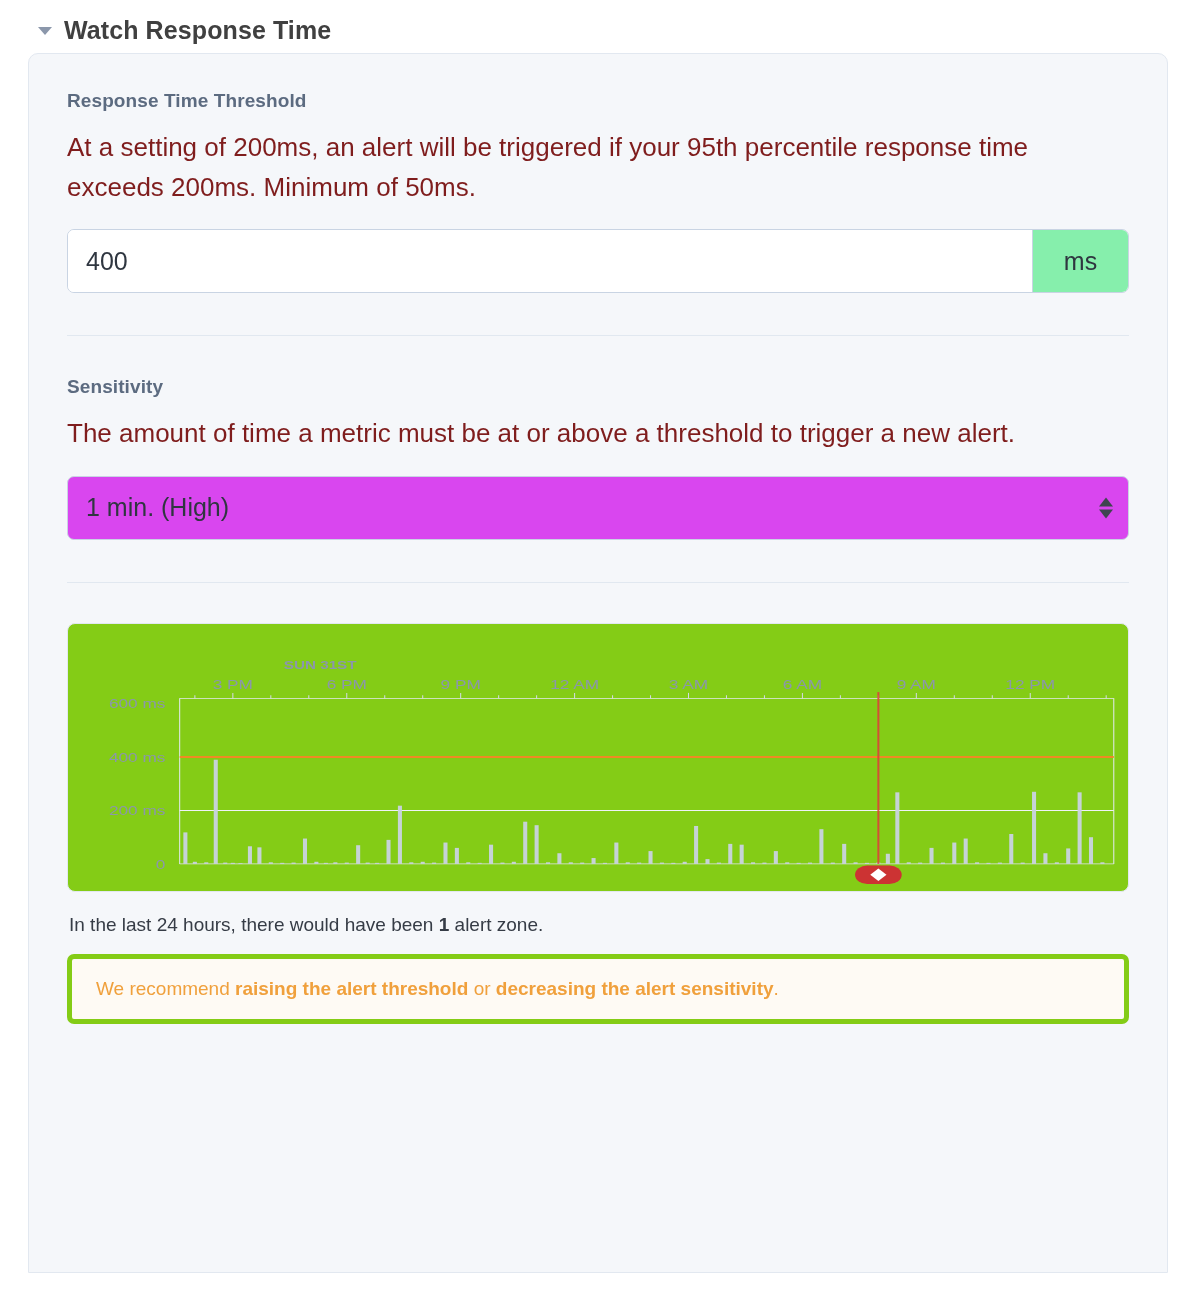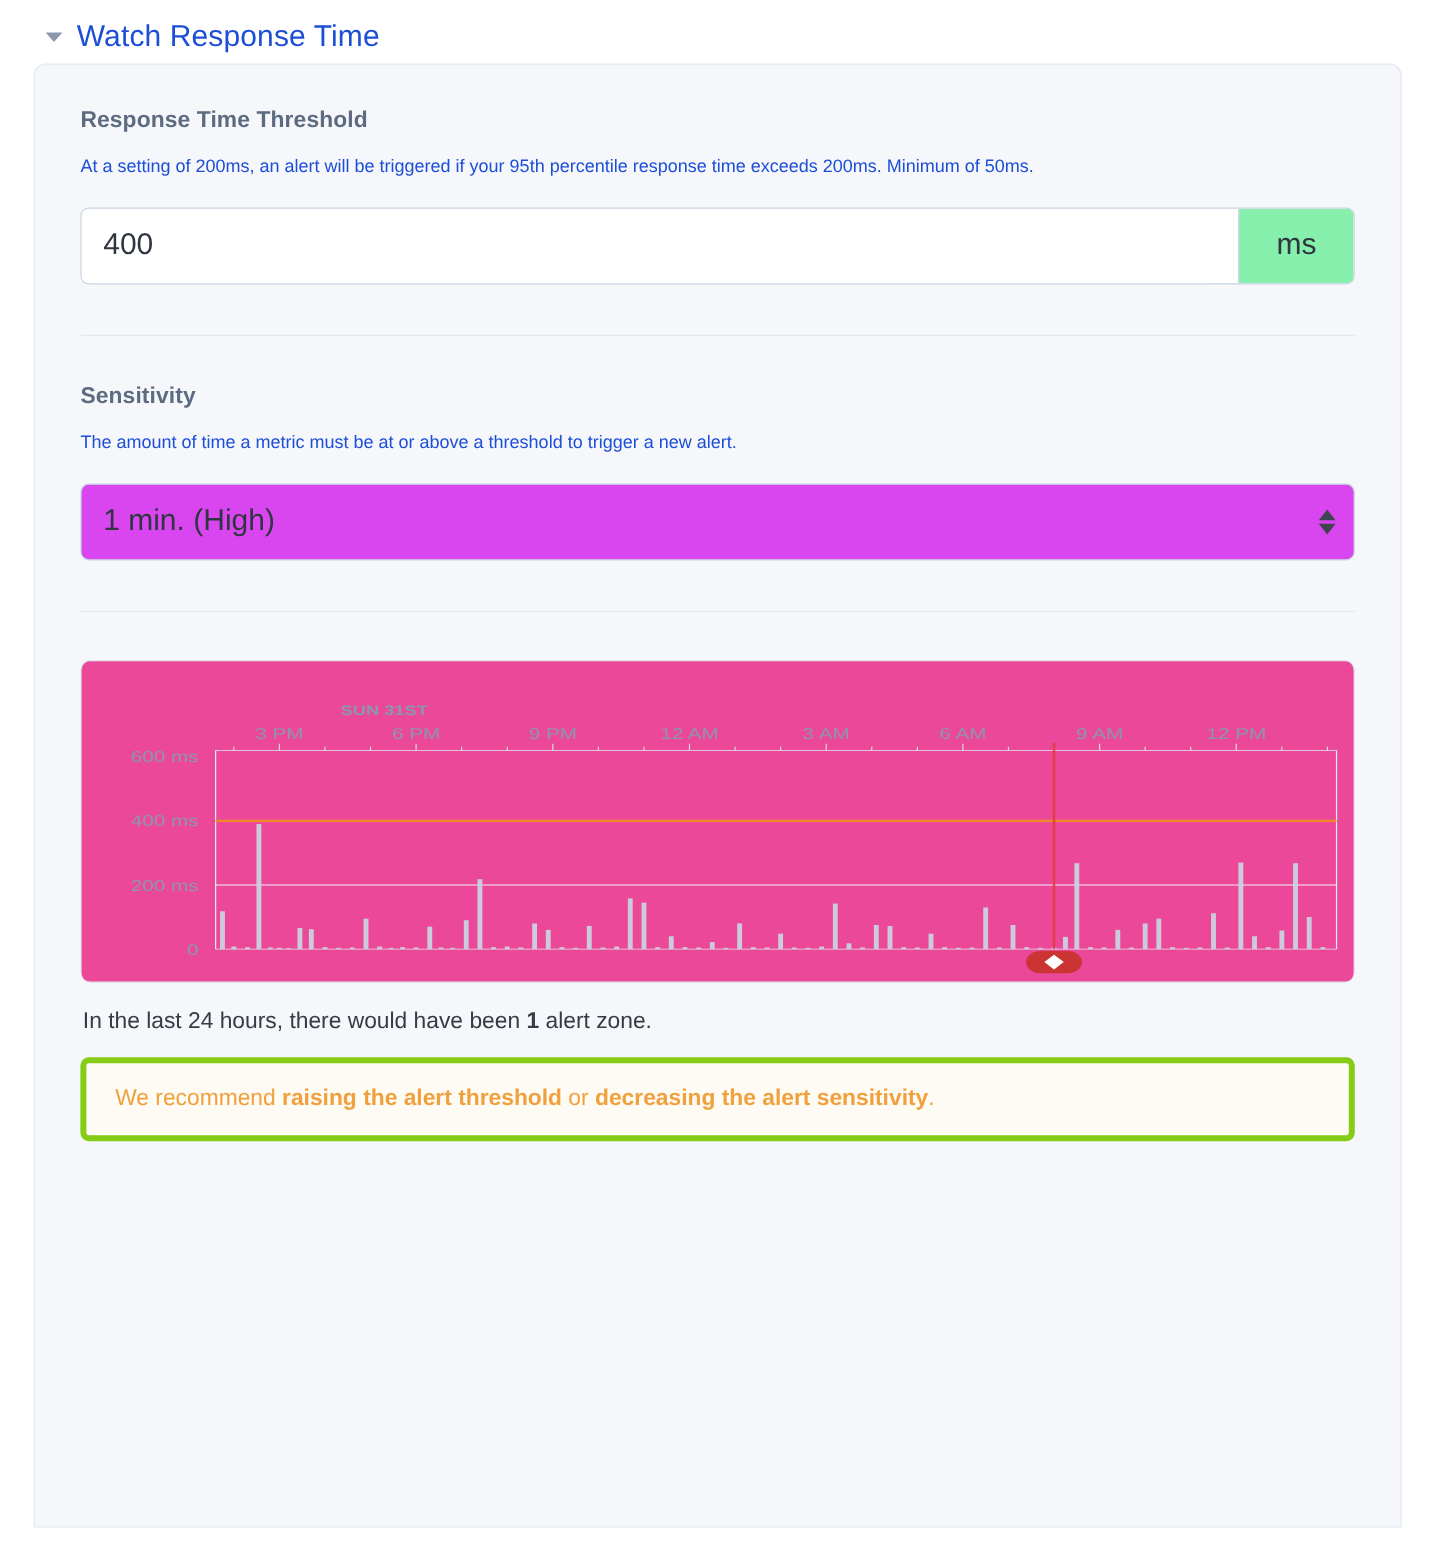--- a/index.html
+++ b/index.html
@@ -21,22 +21,22 @@
   .caret {
     width: 0; height: 0;
     border-left: 7px solid transparent;
     border-right: 7px solid transparent;
     border-top: 8px solid #8b97ab;
     flex: 0 0 auto;
     cursor: pointer;
   }
   .section-title {
     font-size: 25px;
-    color: #1d4ed8;
-    font-weight: 400;
+    color: #404040;
+    font-weight: 700;
     letter-spacing: 0.1px;
     line-height: 1;
   }
 
   
   .card {
     margin: 0 28px 12px 28px;
     background: #f5f7fa;
     border: 1px solid #e2e8f0;
     border-top-left-radius: 10px;
@@ -46,22 +46,22 @@
   }
 
   .block-title {
     font-size: 19px;
     font-weight: 700;
     color: #5c6b80;
     margin: 0 0 16px 0;
     letter-spacing: 0.1px;
   }
   .block-desc {
-    font-size: 15px;
-    color: #1d4ed8;
+    font-size: 26px;
+    color: #7f1d1d;
     line-height: 1.52;
     margin: 0 0 22px 0;
     max-width: 1040px;
   }
 
   
   .input-group {
     display: flex;
     width: 100%;
     height: 64px;
@@ -137,21 +137,21 @@
   }
   .stepper .down {
     width: 0; height: 0;
     border-left: 7px solid transparent;
     border-right: 7px solid transparent;
     border-top: 9px solid #3f4550;
   }
 
   
   .chart-panel {
-    background: #ec4899;
+    background: #84cc16;
     border: 1px solid #e2e8f0;
     border-radius: 8px;
     height: 269px;
     position: relative;
     margin-top: 4px;
     text-decoration: underline;
   }
   .chart-svg { display: block; width: 100%; height: 100%; }
 
   

